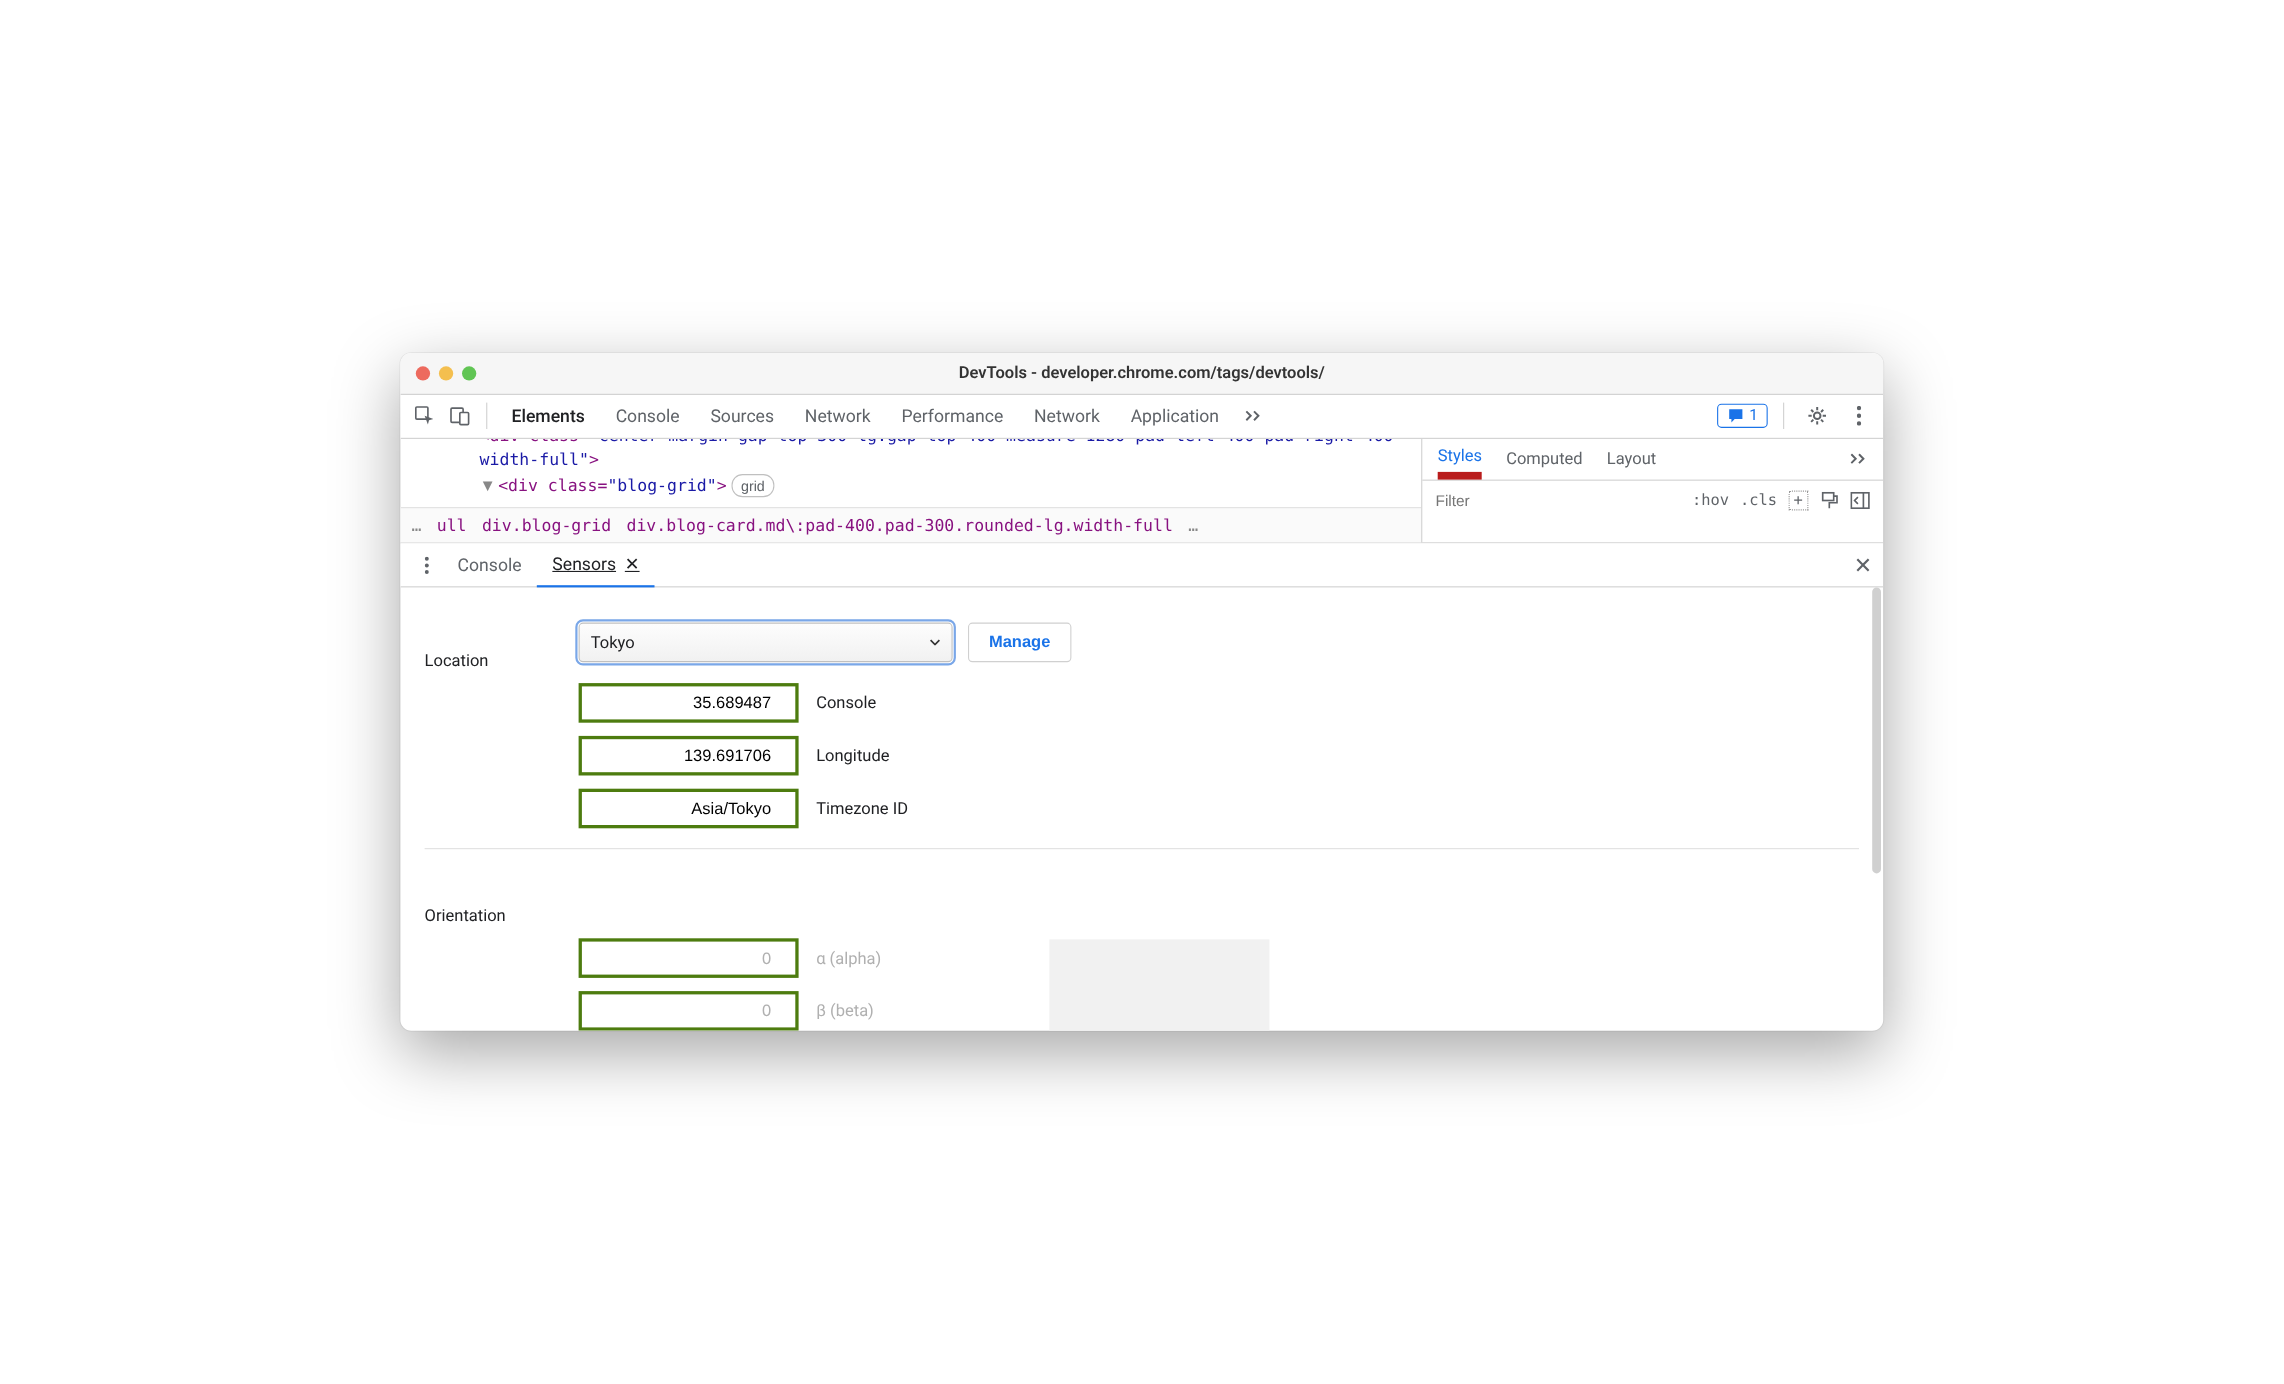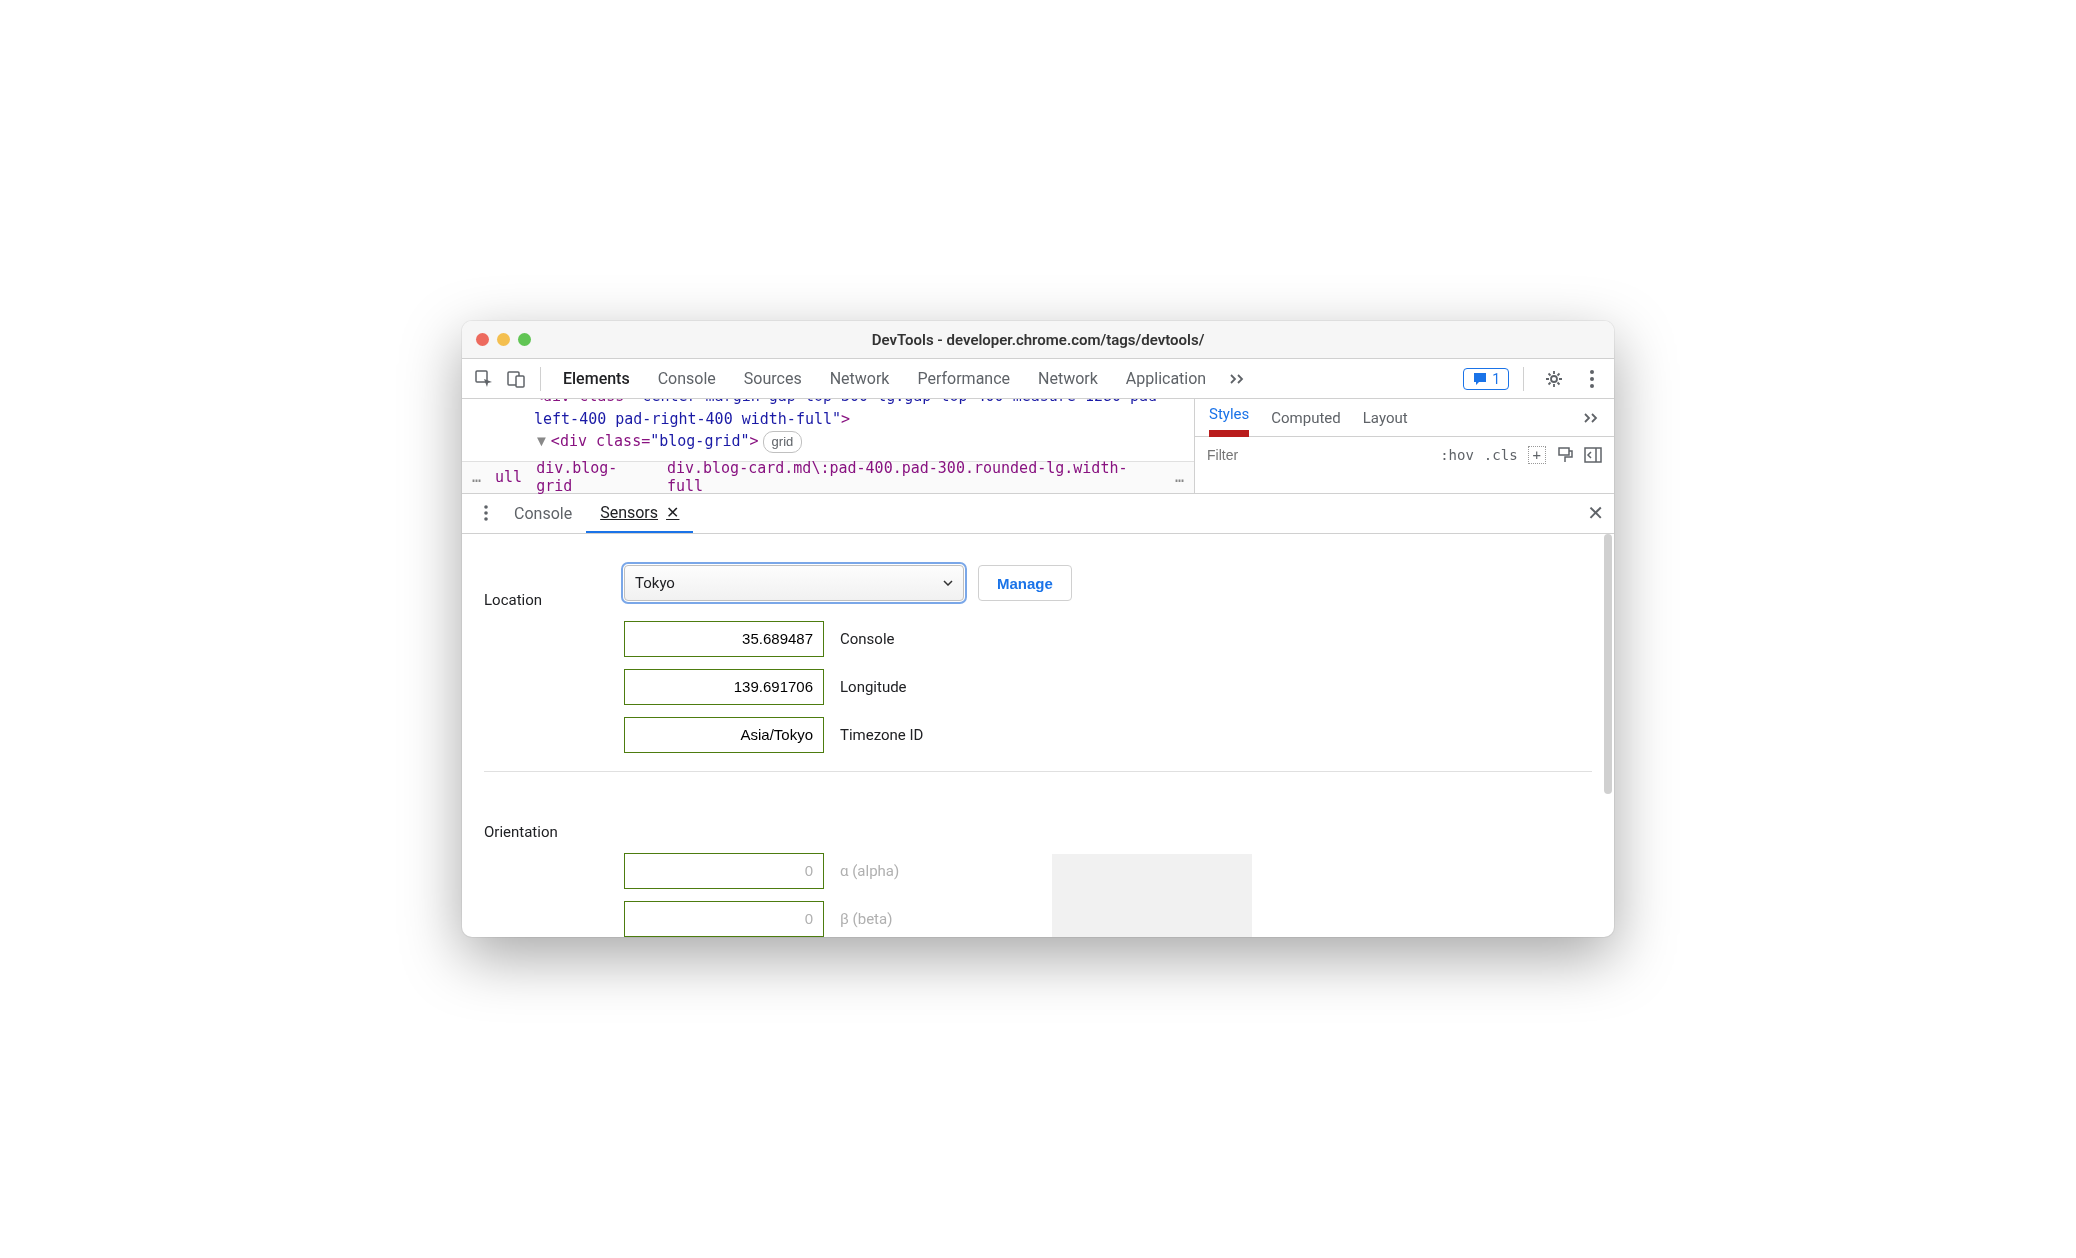--- a/index.html
+++ b/index.html
@@ -6,21 +6,21 @@
     body {
       font-family: -apple-system, BlinkMacSystemFont, "Segoe UI", Roboto, sans-serif;
       background: #fff;
       display: flex;
       align-items: center;
       justify-content: center;
       min-height: 100vh;
       padding: 60px;
     }
     .window {
-      width: 1152px;
+      width: 1348px;
       background: #fff;
       border-radius: 10px;
       box-shadow: 0 20px 60px rgba(0,0,0,0.35), 0 0 0 1px rgba(0,0,0,0.05);
       overflow: hidden;
       font-size: 14px;
       color: #202124;
     }
     
     .titlebar {
       height: 38px;
@@ -129,22 +129,22 @@
       font-size: 15px; position: relative;
     }
     .select-box.focus { outline: 2px solid #7aa7e8; outline-offset: 1px; }
     .select-box .caret { margin-left: auto; }
     .manage-btn {
       margin-left: 14px; height: 36px; padding: 0 18px;
       border: 1px solid #d0d0d0; border-radius: 4px; background: #fff;
       color: #1a73e8; font-weight: 600; font-size: 15px;
     }
     .text-field {
-      width: 200px; height: 36px; border: 1px solid #4d7c0f;
-      text-align: right; padding: 0 10px; font-size: 15px;
+      width: 200px; height: 36px; border: 3px solid #4d7c0f;
+      text-align: right; padding: 0 22px; font-size: 15px;
       background: #fff;
     }
     .text-field.disabled { color: #b0b0b0; }
     .sub-label { margin-left: 16px; font-size: 15px; color: #202124; }
     .sub-label.disabled { color: #b0b0b0; }
     .sub-row { display: flex; align-items: center; margin-bottom: 12px; margin-left: 140px; }
     .section-divider { height: 1px; background: #e0e0e0; margin: 18px 0; }
     .preview-box {
       position: absolute; left: 590px; top: 320px;
       width: 200px; height: 130px; background: #f1f1f1;

